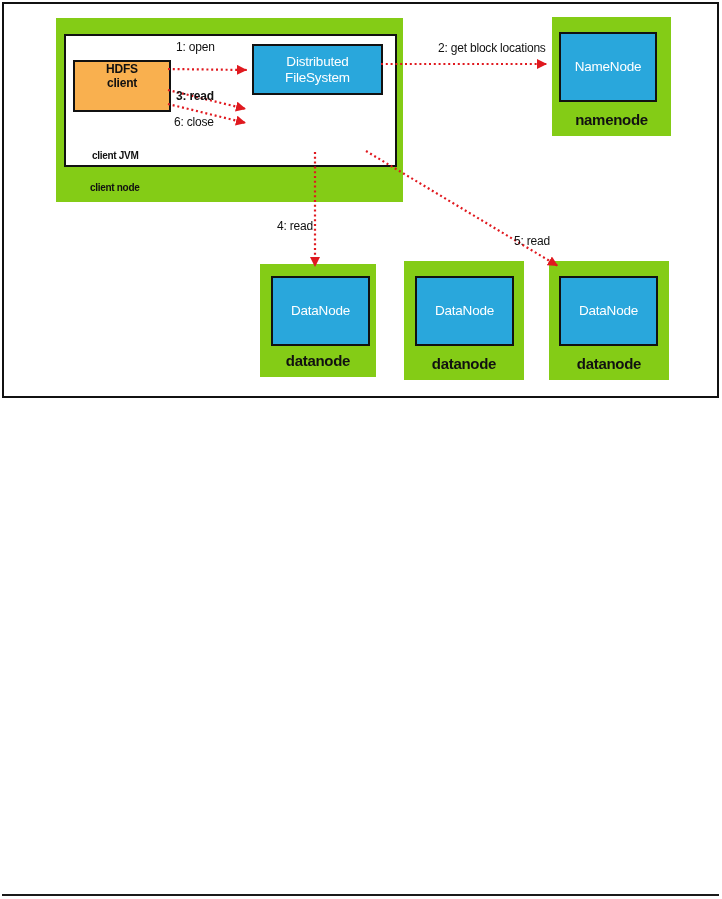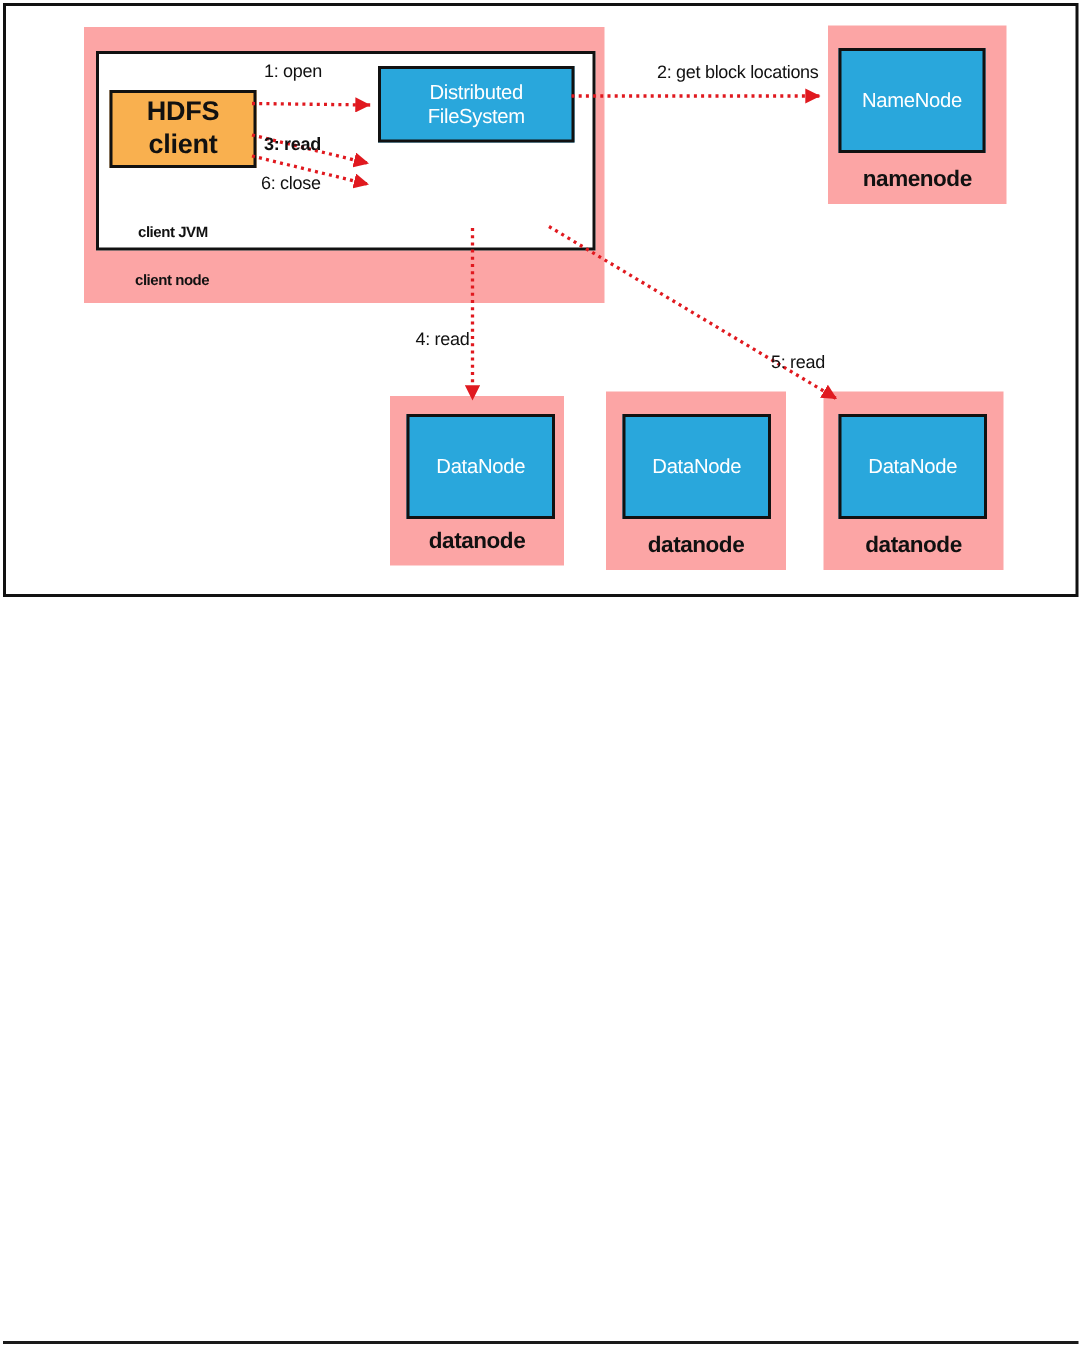--- a/index.html
+++ b/index.html
@@ -14,21 +14,21 @@
   }
   .figure-frame {
     position: absolute;
     left: 2px; top: 2px;
     width: 713px; height: 392px;
     border: 2px solid #111111;
     background: #ffffff;
   }
   .lt-container {
     position: absolute;
-    background: #fca5a5;
+    background: #84cc16;
   }
   .client-node { left: 52px; top: 14px; width: 347px; height: 184px; }
   .client-jvm {
     position: absolute;
     left: 60px; top: 30px;
     width: 329px; height: 129px;
     background: #ffffff;
     border: 2px solid #111111;
   }
   .node-box {
@@ -45,24 +45,23 @@
     letter-spacing: -0.2px;
   }
   .hdfs-client {
     position: absolute;
     left: 69px; top: 56px;
     width: 94px; height: 48px;
     background: #f9b04f;
     border: 2px solid #111111;
     color: #111111;
     font-weight: bold;
-    font-size: 18px;
+    font-size: 12px;
     line-height: 1.2;
     display: flex;
-    align-items: center;
     justify-content: center;
     text-align: center;
     letter-spacing: -0.2px;
   }
   .dfs-box { left: 248px; top: 40px; width: 127px; height: 47px; }
   .fsdata-box { left: 248px; top: 98px; width: 127px; height: 48px; }
   .nn-container { left: 548px; top: 13px; width: 119px; height: 119px; }
   .dn-container-1 { left: 256px; top: 260px; width: 116px; height: 113px; }
   .dn-container-2 { left: 400px; top: 257px; width: 120px; height: 119px; }
   .dn-container-3 { left: 545px; top: 257px; width: 120px; height: 119px; }

